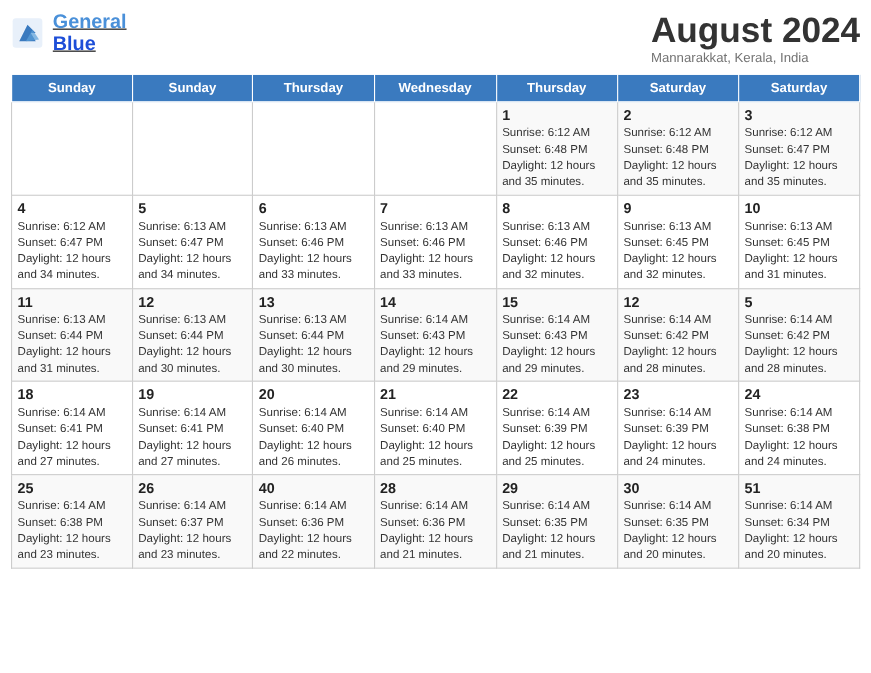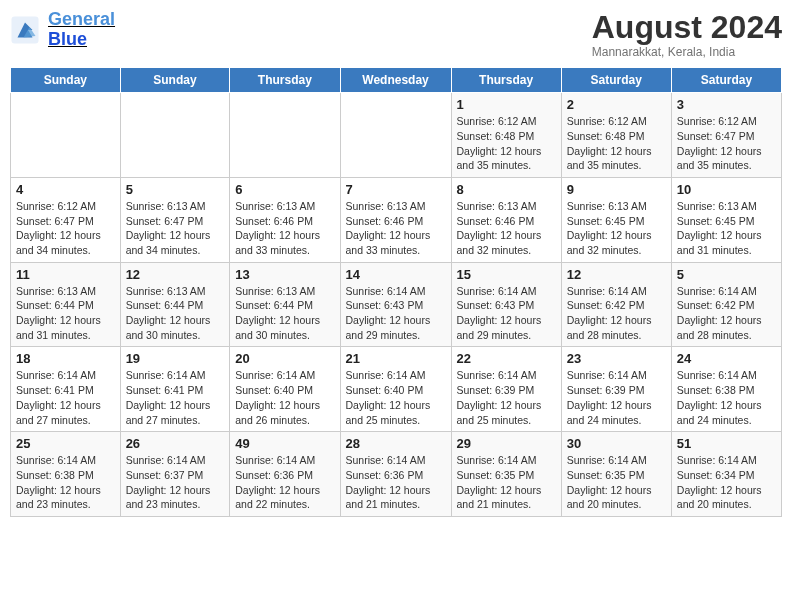--- a/index.html
+++ b/index.html
@@ -311,21 +311,21 @@
 and 23 minutes.</div>
         </td>
         <td>
           <div class="day-num">26</div>
           <div class="day-detail" style="white-space: pre-line;">Sunrise: 6:14 AM
 Sunset: 6:37 PM
 Daylight: 12 hours
 and 23 minutes.</div>
         </td>
         <td>
-          <div class="day-num">49</div>
+          <div class="day-num">40</div>
           <div class="day-detail" style="white-space: pre-line;">Sunrise: 6:14 AM
 Sunset: 6:36 PM
 Daylight: 12 hours
 and 22 minutes.</div>
         </td>
         <td>
           <div class="day-num">28</div>
           <div class="day-detail" style="white-space: pre-line;">Sunrise: 6:14 AM
 Sunset: 6:36 PM
 Daylight: 12 hours

